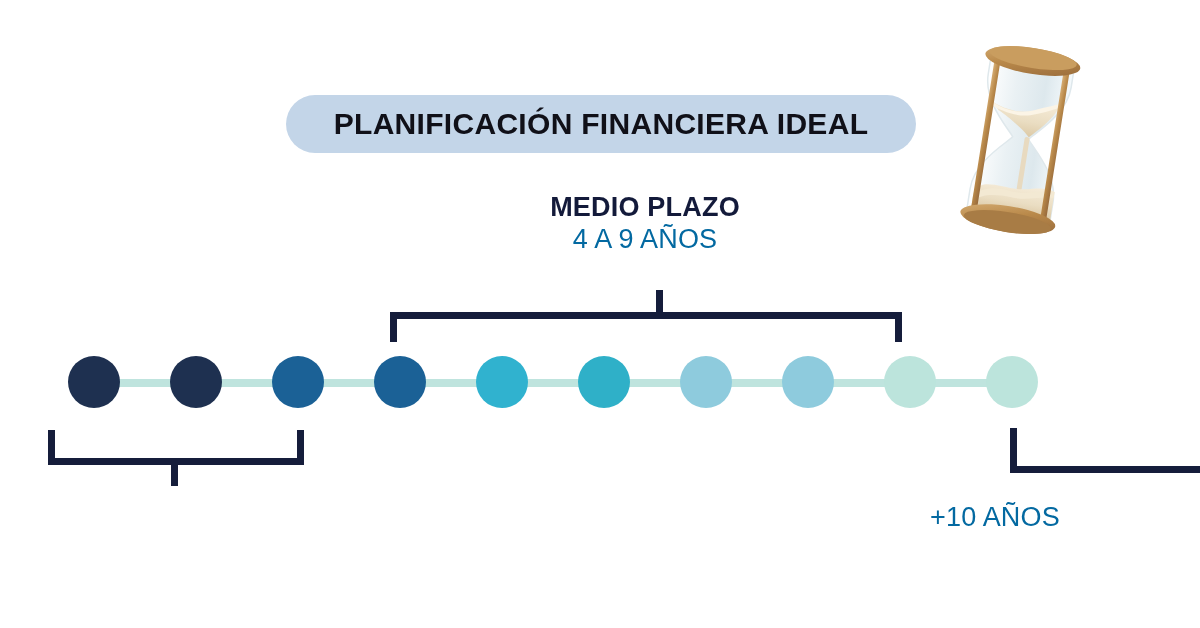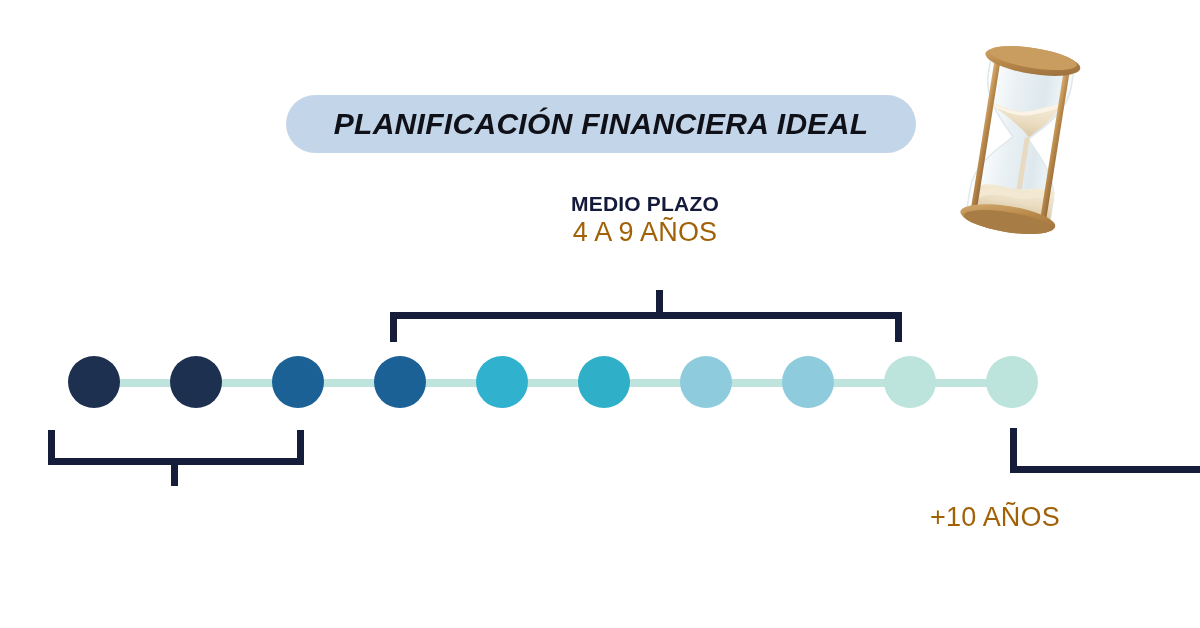--- a/index.html
+++ b/index.html
@@ -23,21 +23,20 @@
     position: absolute;
     left: 286px;
     top: 95px;
     width: 630px;
     height: 58px;
     background: #c3d5e8;
     border-radius: 29px;
     display: flex;
     align-items: center;
     justify-content: center;
-    font-style: italic;
   }
   .title-pill .title-text {
     font-family: "Liberation Sans", sans-serif;
     font-weight: bold;
     font-size: 30px;
     letter-spacing: 0.3px;
     color: #101018;
     white-space: nowrap;
   }
 
@@ -160,31 +159,31 @@
   }
 
   
   .label-group {
     position: absolute;
     text-align: center;
   }
   .label-strong {
     font-family: "Liberation Sans", sans-serif;
     font-weight: bold;
-    font-size: 21px;
+    font-size: 27px;
     color: #131a3a;
     letter-spacing: 0.2px;
     white-space: nowrap;
     line-height: 1.18;
   }
   .label-light {
     font-family: "Liberation Sans", sans-serif;
     font-weight: normal;
     font-size: 27px;
-    color: #a16207;
+    color: #0369a1;
     letter-spacing: 0.2px;
     white-space: nowrap;
     line-height: 1.18;
   }
 
   #label-medio {
     left: 425px;
     top: 192px;
     width: 440px;
   }

